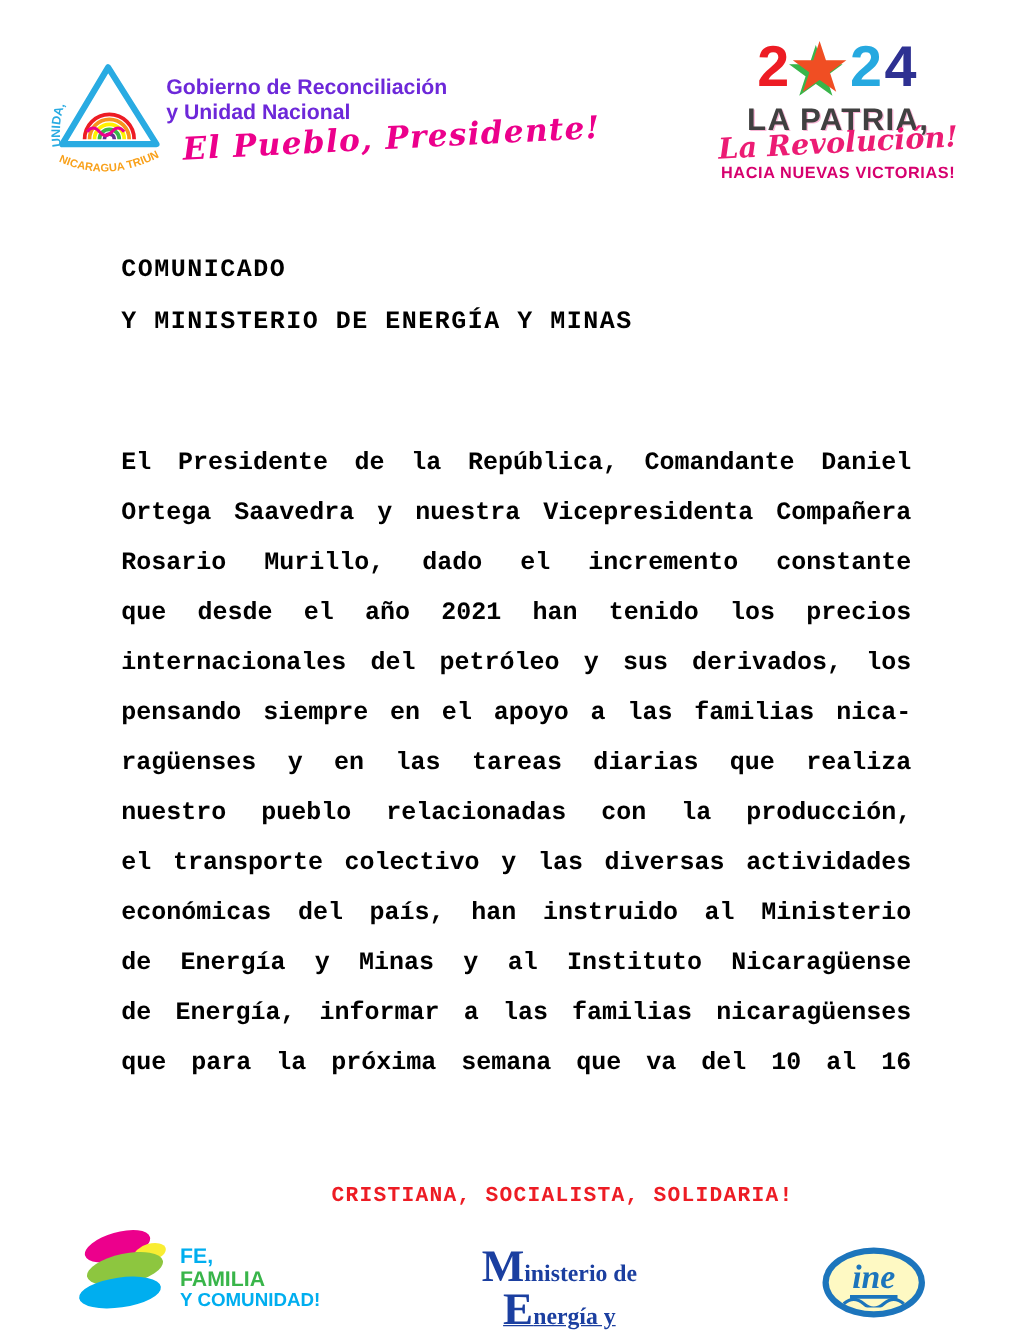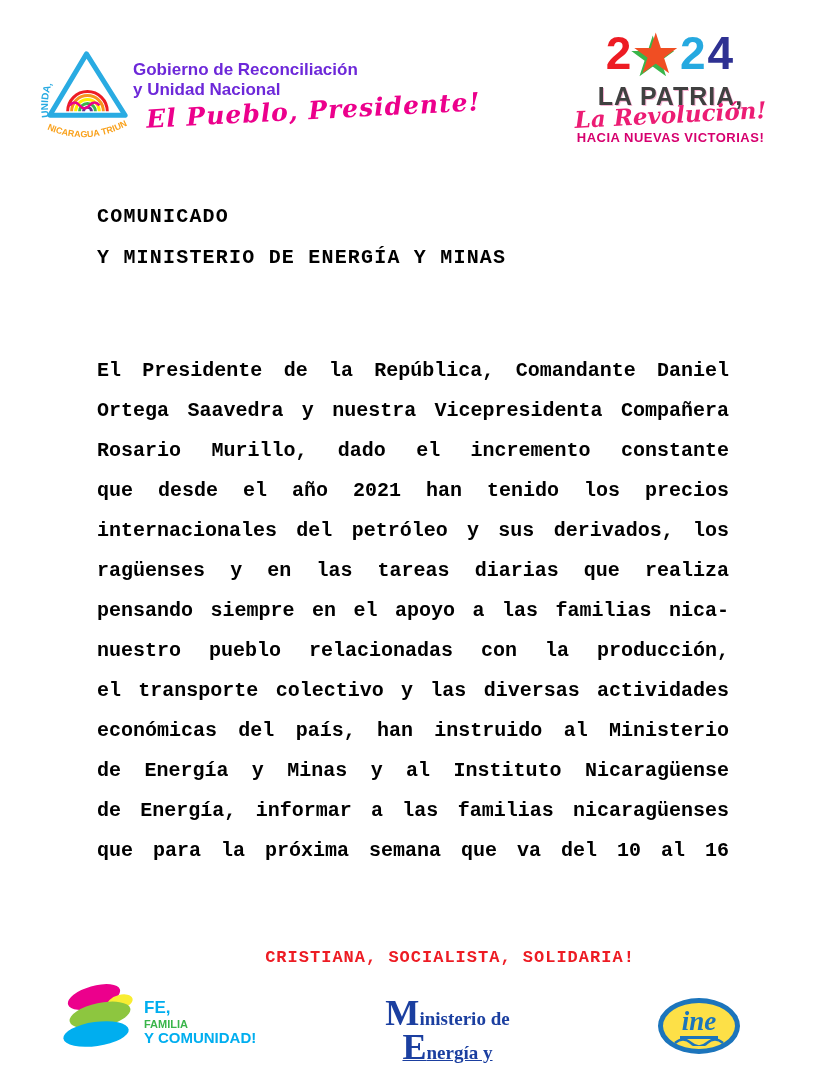--- a/index.html
+++ b/index.html
@@ -59,34 +59,34 @@
   
   .cristiana {
     position:absolute; top:948px; left:75px; right:0; text-align:center;
     font-family:"Liberation Mono", monospace; font-weight:bold;
     font-size:17px; letter-spacing:1px; color:#ed1c24;
   }
 
   .fe-logo { position:absolute; left:58px; top:982px; display:flex; align-items:center; }
   .fe-text { margin-left:-6px; margin-top:10px; font-weight:bold; font-family:"Liberation Sans", sans-serif; line-height:1.1; }
   .fe-l1 { color:#00aeef; font-size:17px; }
-  .fe-l2 { color:#39b54a; font-size:11px; }
+  .fe-l2 { color:#39b54a; font-size:17px; }
   .fe-l3 { color:#00aeef; font-size:15px; white-space:nowrap; }
 
   .mem-logo {
     position:absolute; left:360px; top:996px; width:175px; text-align:center;
     font-family:"Liberation Serif", serif; font-weight:bold; color:#1b3fa0; line-height:.95;
   }
   .mem-line { font-size:19px; }
   .mem-line::first-letter { font-size:1.9em; }
   .mem-l2 { text-decoration:underline; }
 
   .ine-logo { position:absolute; left:658px; top:998px; }
   .ine-oval {
-    position:relative; width:82px; height:56px; background:#fde047;
+    position:relative; width:82px; height:56px; background:#fef9c3;
     border:5px solid #1c75bc; border-radius:50%;
     display:flex; align-items:center; justify-content:center;
   }
   .ine-text {
     font-family:"Liberation Serif", serif; font-style:italic; font-weight:bold;
     font-size:27px; color:#1c75bc; line-height:1; border-bottom:3px solid #1c75bc;
     padding:0 2px 1px 2px; margin-top:-6px;
   }
   .ine-wave { position:absolute; bottom:3px; left:10px; }
 </style>
@@ -136,22 +136,22 @@
       <div class="title-line">COMUNICADO</div>
       <div class="title-line">Y MINISTERIO DE ENERGÍA Y MINAS</div>
     </div>
 
   <div class="body-block">
       <div class="body-line">El Presidente de la República, Comandante Daniel</div>
       <div class="body-line">Ortega Saavedra y nuestra Vicepresidenta Compañera</div>
       <div class="body-line">Rosario Murillo, dado el incremento constante</div>
       <div class="body-line">que desde el año 2021 han tenido los precios</div>
       <div class="body-line">internacionales del petróleo y sus derivados, los</div>
+      <div class="body-line">pensando siempre en el apoyo a las familias nica-</div>
       <div class="body-line">ragüenses y en las tareas diarias que realiza</div>
-      <div class="body-line">pensando siempre en el apoyo a las familias nica-</div>
       <div class="body-line">nuestro pueblo relacionadas con la producción,</div>
       <div class="body-line">el transporte colectivo y las diversas actividades</div>
       <div class="body-line">económicas del país, han instruido al Ministerio</div>
       <div class="body-line">de Energía y Minas y al Instituto Nicaragüense</div>
       <div class="body-line">de Energía, informar a las familias nicaragüenses</div>
       <div class="body-line">que para la próxima semana que va del 10 al 16</div>
     </div>
 
   <div class="cristiana">CRISTIANA, SOCIALISTA, SOLIDARIA!</div>
 

